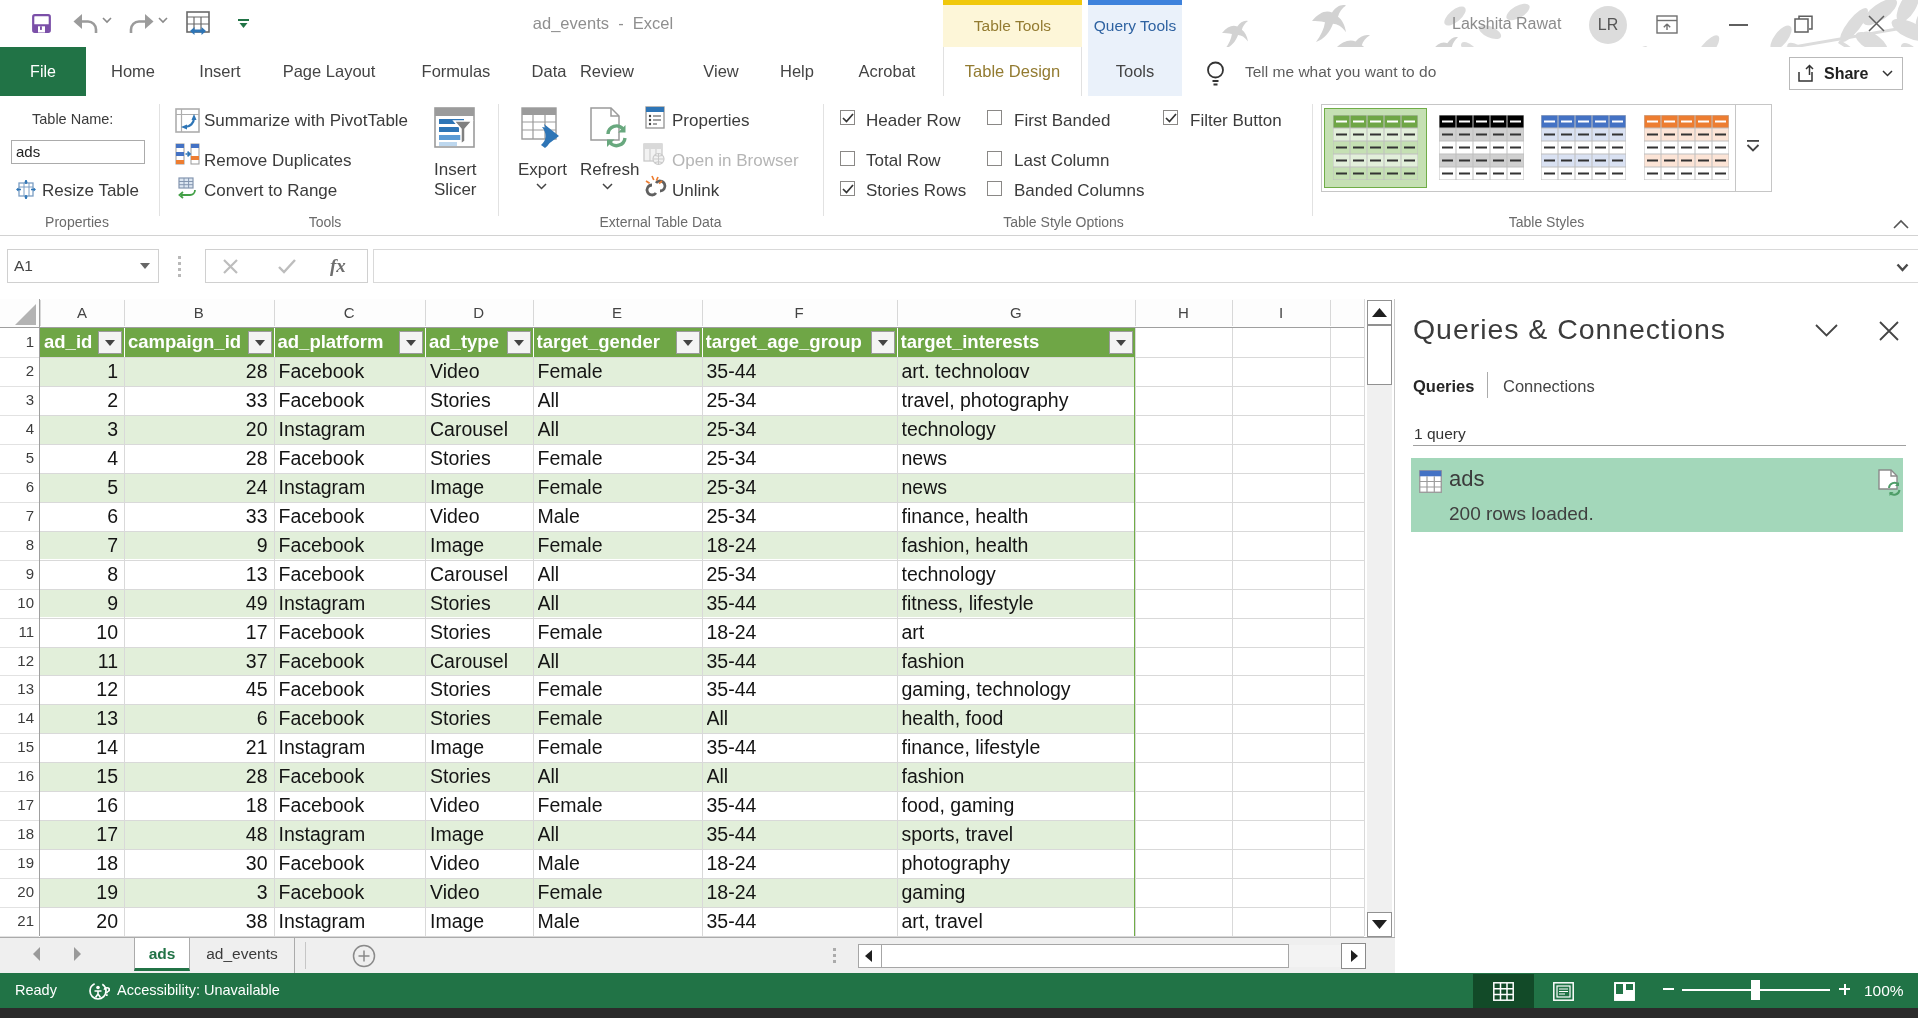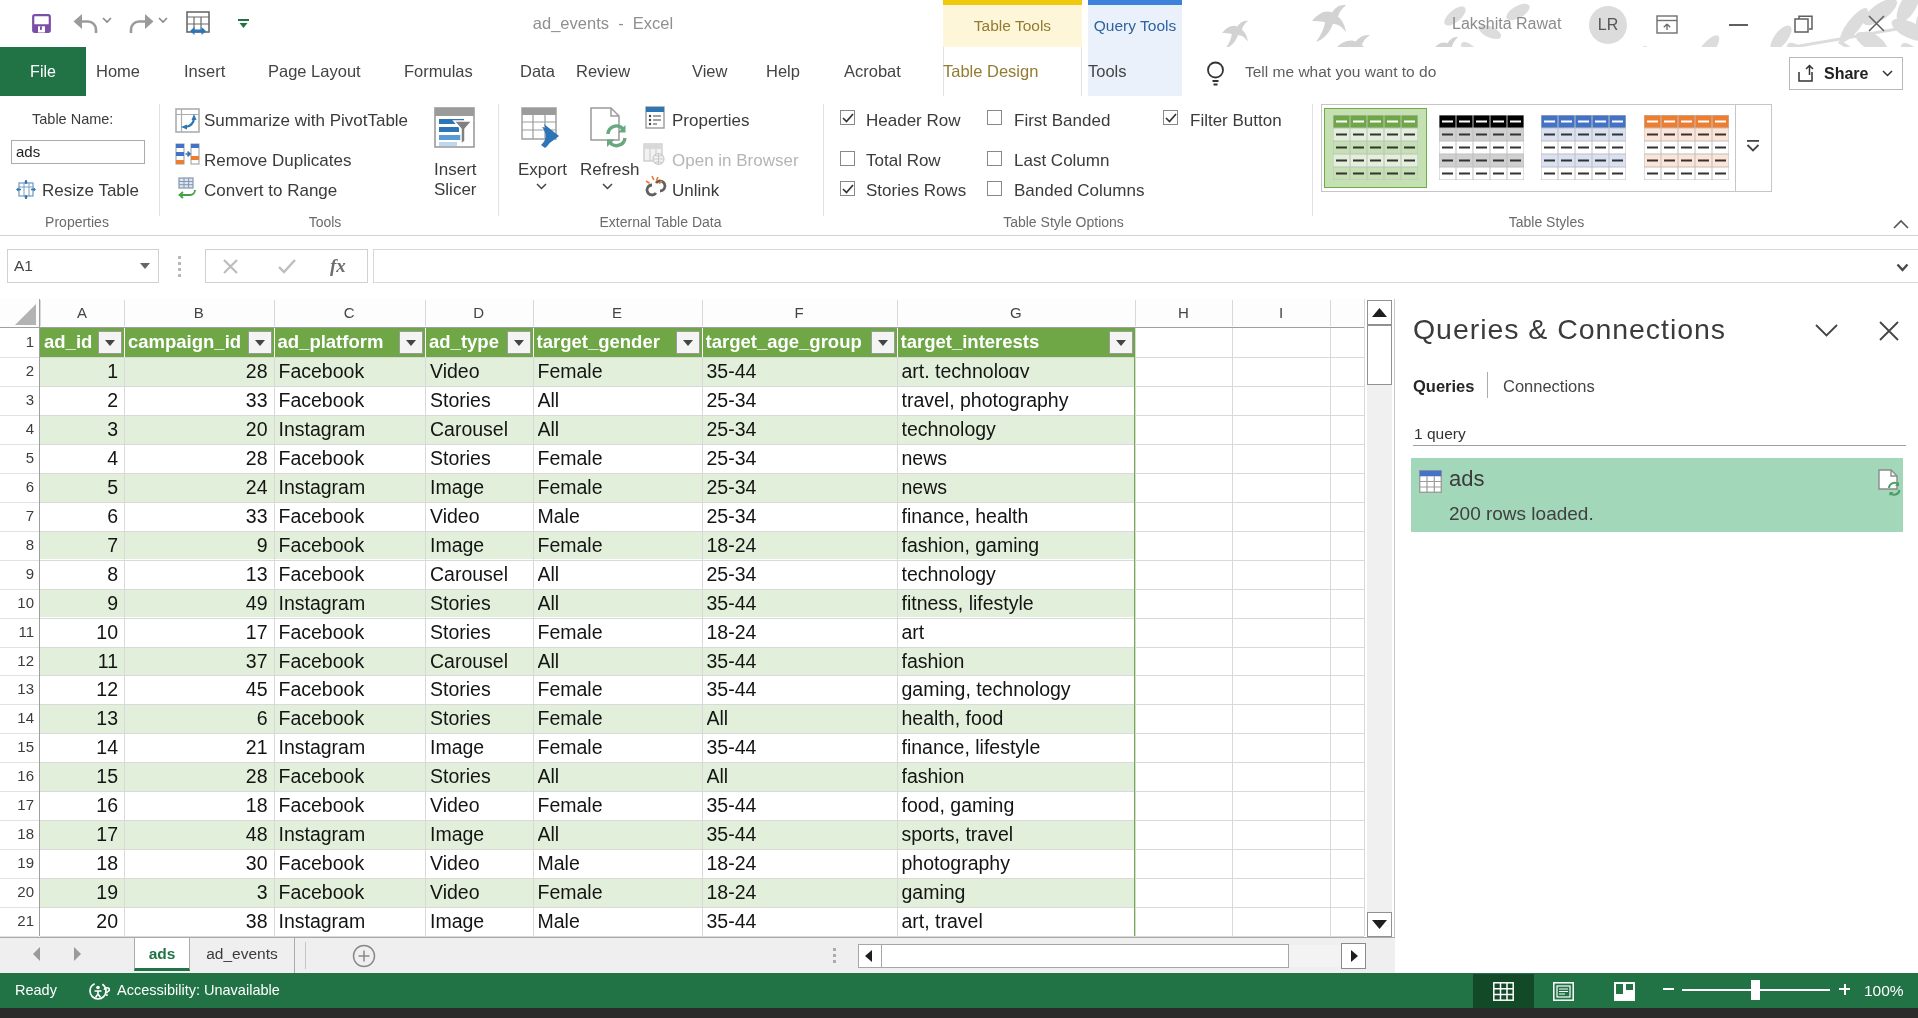--- a/index.html
+++ b/index.html
@@ -3,21 +3,21 @@
 <style>
 html,body{margin:0;padding:0}
 body{font-family:"Liberation Sans",sans-serif;width:1918px;height:1018px;overflow:hidden;position:relative;background:#fff}
 .abs{position:absolute}
 .colhead{position:absolute;top:299px;height:28px;line-height:28px;text-align:center;font-size:15px;color:#444}
 .rownum{position:absolute;left:0;width:34px;text-align:right;font-size:15px;color:#3c3c3c}
 .thead{position:absolute;color:#fff;font-weight:bold;font-size:18.5px;white-space:nowrap;overflow:hidden}
 .cell{position:absolute;font-size:19.5px;color:#141414;white-space:nowrap;overflow:hidden}
 .num{text-align:right}
 .fbtn{position:absolute;width:24px;height:23px;background:#f4f4f4;border:1px solid #9b9b9b;box-sizing:border-box;display:flex;align-items:center;justify-content:center}
-.tabtxt{position:absolute;top:47px;height:49px;line-height:49px;font-size:16.5px;color:#444;text-align:left}
+.tabtxt{position:absolute;top:47px;height:49px;line-height:49px;font-size:16.5px;color:#444;text-align:center}
 .glabel{position:absolute;top:213px;height:18px;line-height:18px;font-size:14px;color:#6b6b6b;text-align:center}
 .rtext{position:absolute;font-size:17px;color:#3b3b3b;white-space:nowrap}
 .cb{position:absolute;width:15px;height:15px;border:1px solid #8a8886;background:#fff;box-sizing:border-box}
 .sep{position:absolute;top:104px;width:1px;height:112px;background:#e2e2e2}
 </style></head>
 <body>
 
 <div class="abs" style="left:0px;top:0px;width:1918px;height:47px;background:#ffffff"></div>
 <svg class="abs" style="left:1410px;top:0px" width="508" height="102" viewBox="0 0 508 102">
 <g fill="#dcdcdc">
@@ -114,21 +114,21 @@
   </svg>
 
 <div class="abs" style="left:0px;top:47px;width:1918px;height:49px;background:#ffffff"></div>
 <div class="abs" style="left:0px;top:47px;width:86px;height:49px;background:#217346"></div>
 <div class="abs" style="left:0px;top:47px;width:86px;height:49px;line-height:49px;text-align:center;font-size:16px;color:#fff">File</div>
 <div class="tabtxt" style="left:96px;width:74px">Home</div>
 <div class="tabtxt" style="left:184px;width:72px">Insert</div>
 <div class="tabtxt" style="left:268px;width:122px">Page Layout</div>
 <div class="tabtxt" style="left:404px;width:104px">Formulas</div>
 <div class="tabtxt" style="left:520px;width:58px">Data</div>
-<div class="tabtxt" style="left:576px;width:86px">Review</div>
+<div class="tabtxt" style="left:564px;width:86px">Review</div>
 <div class="tabtxt" style="left:692px;width:58px">View</div>
 <div class="tabtxt" style="left:766px;width:62px">Help</div>
 <div class="tabtxt" style="left:844px;width:86px">Acrobat</div>
 <div class="abs" style="left:1088px;top:47px;width:94px;height:49px;background:#eaf1fa"></div>
 <div class="tabtxt" style="left:1088px;width:94px">Tools</div>
 <div class="abs" style="left:943px;top:47px;width:139px;height:50px;background:#fff;border-left:1px solid #e1e1e1;border-right:1px solid #e1e1e1;box-sizing:border-box"></div>
 <div class="tabtxt" style="left:943px;width:139px;color:#937b31">Table Design</div>
 <svg class="abs" style="left:1206px;top:61px" width="19" height="28" viewBox="0 0 19 28">
     <circle cx="9.5" cy="9" r="7.5" fill="none" stroke="#333" stroke-width="1.8"></circle>
     <path d="M6.5 20 h6 M7.5 23.5 h4" stroke="#333" stroke-width="1.8"></path>
@@ -622,21 +622,21 @@
 <div class="cell" style="left:430px;top:501.7px;width:101.5px;height:28.9px;line-height:28.9px">Video</div>
 <div class="cell" style="left:537.5px;top:501.7px;width:163px;height:28.9px;line-height:28.9px">Male</div>
 <div class="cell" style="left:706.5px;top:501.7px;width:189px;height:28.9px;line-height:28.9px">25-34</div>
 <div class="cell" style="left:901.5px;top:501.7px;width:232.5px;height:28.9px;line-height:28.9px">finance, health</div>
 <div class="cell num" style="left:40px;top:530.6px;width:78px;height:28.9px;line-height:28.9px">7</div>
 <div class="cell num" style="left:124px;top:530.6px;width:143.5px;height:28.9px;line-height:28.9px">9</div>
 <div class="cell" style="left:278.5px;top:530.6px;width:145.5px;height:28.9px;line-height:28.9px">Facebook</div>
 <div class="cell" style="left:430px;top:530.6px;width:101.5px;height:28.9px;line-height:28.9px">Image</div>
 <div class="cell" style="left:537.5px;top:530.6px;width:163px;height:28.9px;line-height:28.9px">Female</div>
 <div class="cell" style="left:706.5px;top:530.6px;width:189px;height:28.9px;line-height:28.9px">18-24</div>
-<div class="cell" style="left:901.5px;top:530.6px;width:232.5px;height:28.9px;line-height:28.9px">fashion, gaming</div>
+<div class="cell" style="left:901.5px;top:530.6px;width:232.5px;height:28.9px;line-height:28.9px">fashion, health</div>
 <div class="cell num" style="left:40px;top:559.6px;width:78px;height:28.9px;line-height:28.9px">8</div>
 <div class="cell num" style="left:124px;top:559.6px;width:143.5px;height:28.9px;line-height:28.9px">13</div>
 <div class="cell" style="left:278.5px;top:559.6px;width:145.5px;height:28.9px;line-height:28.9px">Facebook</div>
 <div class="cell" style="left:430px;top:559.6px;width:101.5px;height:28.9px;line-height:28.9px">Carousel</div>
 <div class="cell" style="left:537.5px;top:559.6px;width:163px;height:28.9px;line-height:28.9px">All</div>
 <div class="cell" style="left:706.5px;top:559.6px;width:189px;height:28.9px;line-height:28.9px">25-34</div>
 <div class="cell" style="left:901.5px;top:559.6px;width:232.5px;height:28.9px;line-height:28.9px">technology</div>
 <div class="cell num" style="left:40px;top:588.5px;width:78px;height:28.9px;line-height:28.9px">9</div>
 <div class="cell num" style="left:124px;top:588.5px;width:143.5px;height:28.9px;line-height:28.9px">49</div>
 <div class="cell" style="left:278.5px;top:588.5px;width:145.5px;height:28.9px;line-height:28.9px">Instagram</div>

